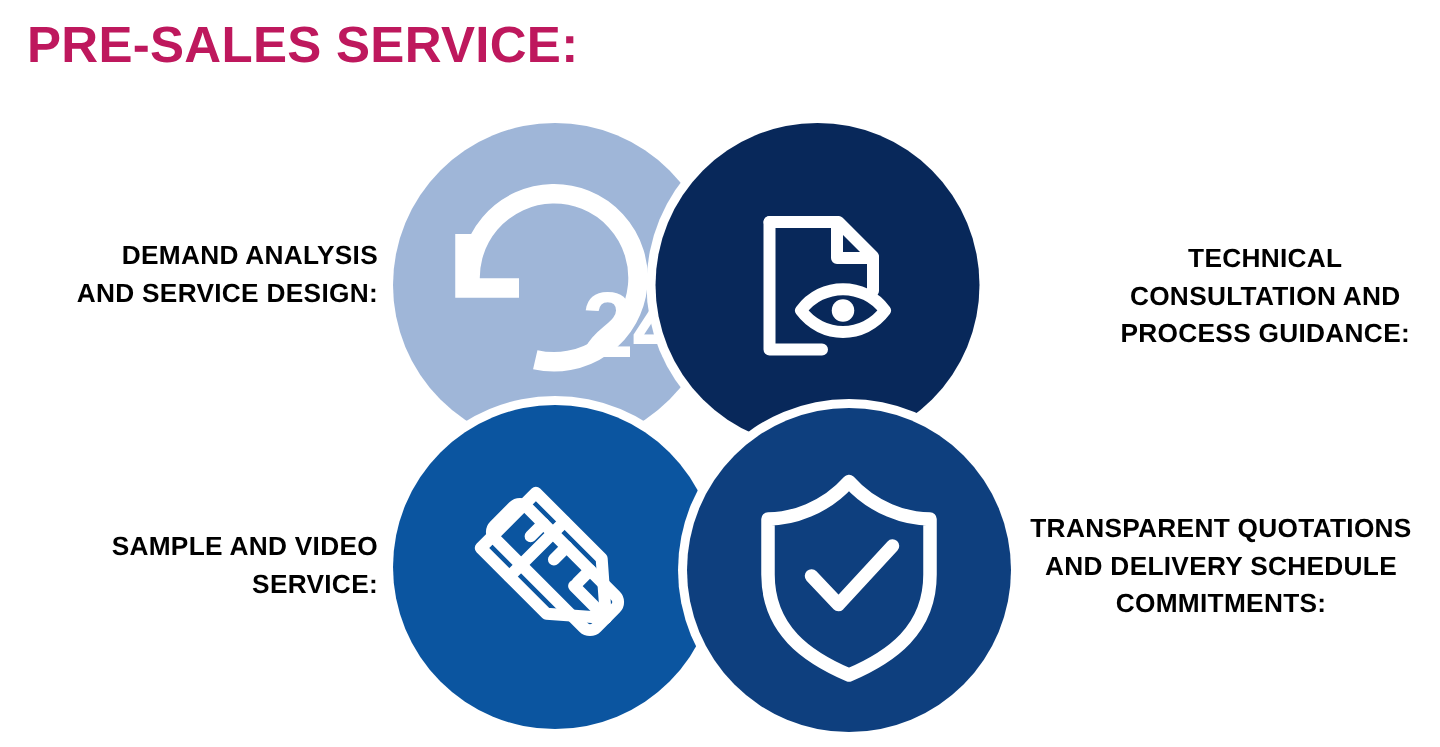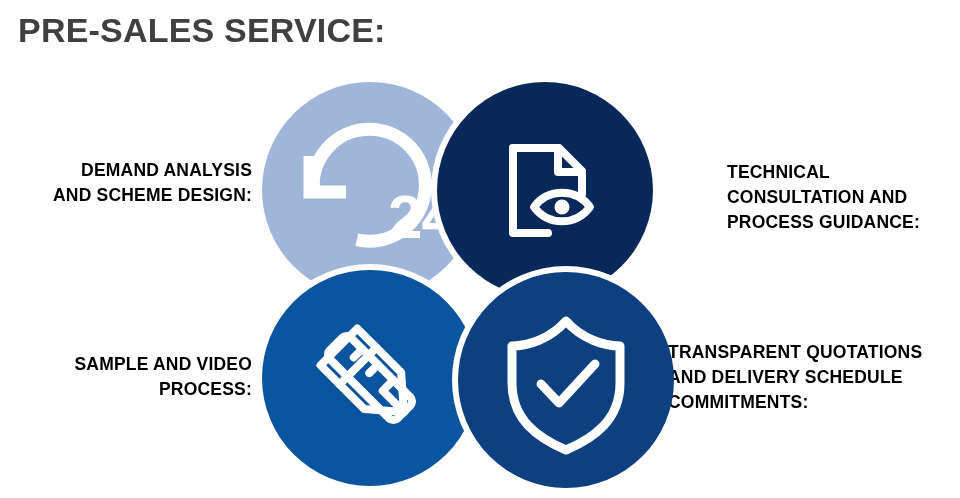--- a/index.html
+++ b/index.html
@@ -20,21 +20,21 @@
 
   #page-title {
     position: absolute;
     left: 18px;
     top: 8px;
     font-size: 34px;
     font-weight: bold;
     letter-spacing: 0.2px;
     line-height: 44px;
     white-space: nowrap;
-    color: #404040;
+    color: #be185d;
   }
 
   
   #circle-cluster {
     position: absolute;
     left: 248px;
     top: 78px;
     width: 420px;
     height: 410px;
   }
@@ -49,21 +49,21 @@
   .side-label {
     position: absolute;
     font-size: 17.5px;
     font-weight: bold;
     line-height: 25px;
     letter-spacing: 0.2px;
     color: #000000;
     white-space: pre-line;
   }
   .side-label.left  { text-align: right; }
-  .side-label.right { text-align: left;  }
+  .side-label.right { text-align: center;  }
 
   #label-demand-analysis {
     left: 0px;
     top: 158px;
     width: 252px;
   }
   #label-sample-video {
     left: 0px;
     top: 352px;
     width: 252px;
@@ -78,24 +78,24 @@
     top: 340px;
     width: 292px;
   }
 </style>
 </head>
 <body>
 
 <div id="page-title">PRE-SALES SERVICE:</div>
 
 <div class="side-label left" id="label-demand-analysis">DEMAND ANALYSIS
-AND SCHEME DESIGN:</div>
+AND SERVICE DESIGN:</div>
 
 <div class="side-label left" id="label-sample-video">SAMPLE AND VIDEO
-PROCESS:</div>
+SERVICE:</div>
 
 <div class="side-label right" id="label-technical-consultation">TECHNICAL
 CONSULTATION AND
 PROCESS GUIDANCE:</div>
 
 <div class="side-label right" id="label-transparent-quotations">TRANSPARENT QUOTATIONS
 AND DELIVERY SCHEDULE
 COMMITMENTS:</div>
 
 <div id="circle-cluster">

